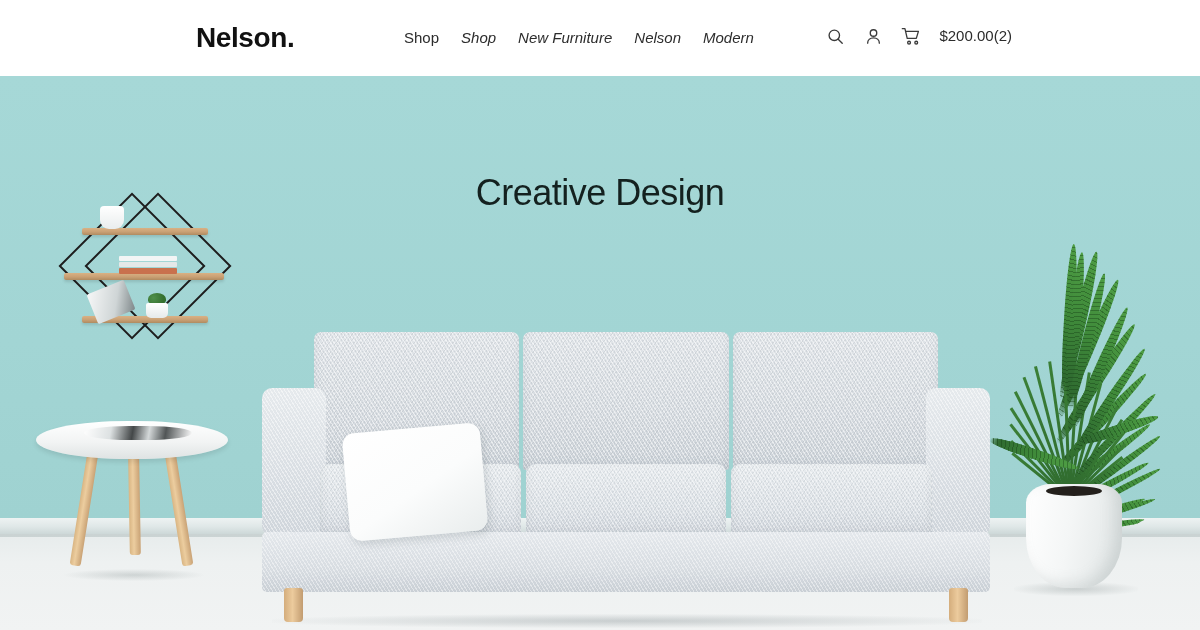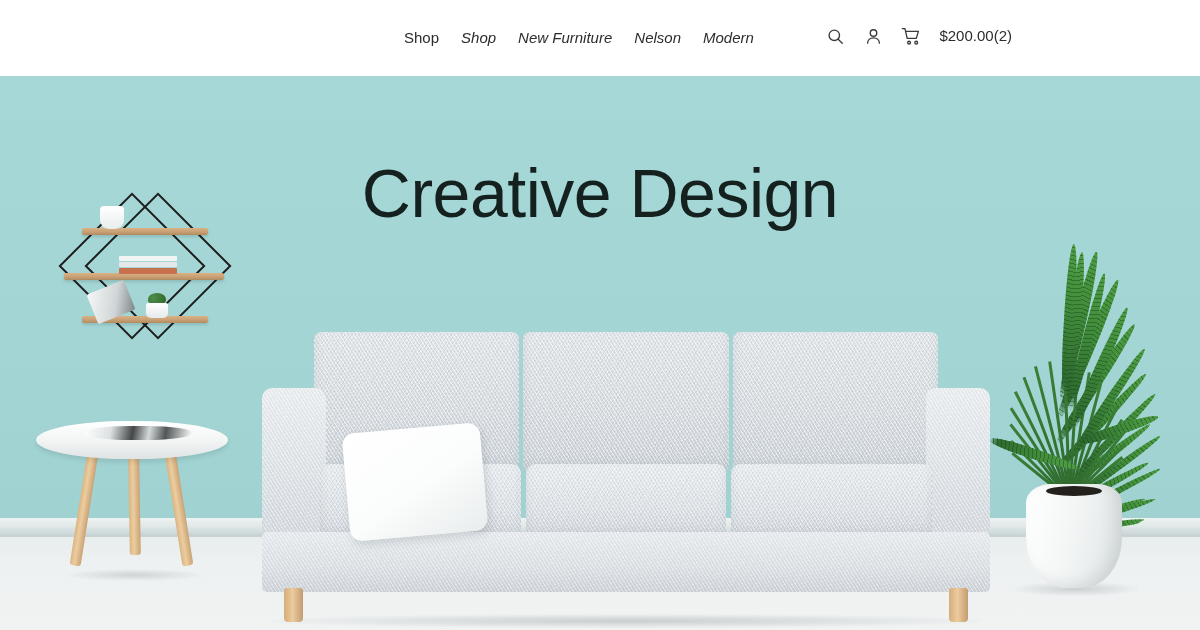--- a/index.html
+++ b/index.html
@@ -90,21 +90,21 @@
 
   
   .hero-text {
     position: absolute; top: 0; left: 0;
     width: 1200px; height: 554px;
     z-index: 20; pointer-events: none;
   }
   .hero-title {
     position: absolute; top: 86px; left: 0; width: 1200px;
     text-align: center;
-    font-size: 68px; font-weight: normal;
+    font-size: 36px; font-weight: normal;
     color: #14211f; line-height: 62px;
     letter-spacing: -0.5px;
   }
   .hero-title .l2 { display: block; }
   .cta-wrap {
     position: absolute; top: 202px; left: 0; width: 1200px;
     text-align: center; pointer-events: auto;
   }
   .cta {
     display: inline-block;
@@ -302,20 +302,21 @@
   }
 </style>
 </head>
 <body>
 
 <div class="page">
 
   <div class="header">
     <div class="header-inner">
 
+      <div class="logo">Nelson.</div>
 
       <nav class="nav">
         <span class="nav-item">Shop</span>
         <span class="nav-item">Shop</span>
         <span class="nav-item">New Furniture</span>
         <span class="nav-item">Nelson</span>
         <span class="nav-item">Modern</span>
       </nav>
 
       <div class="actions">

